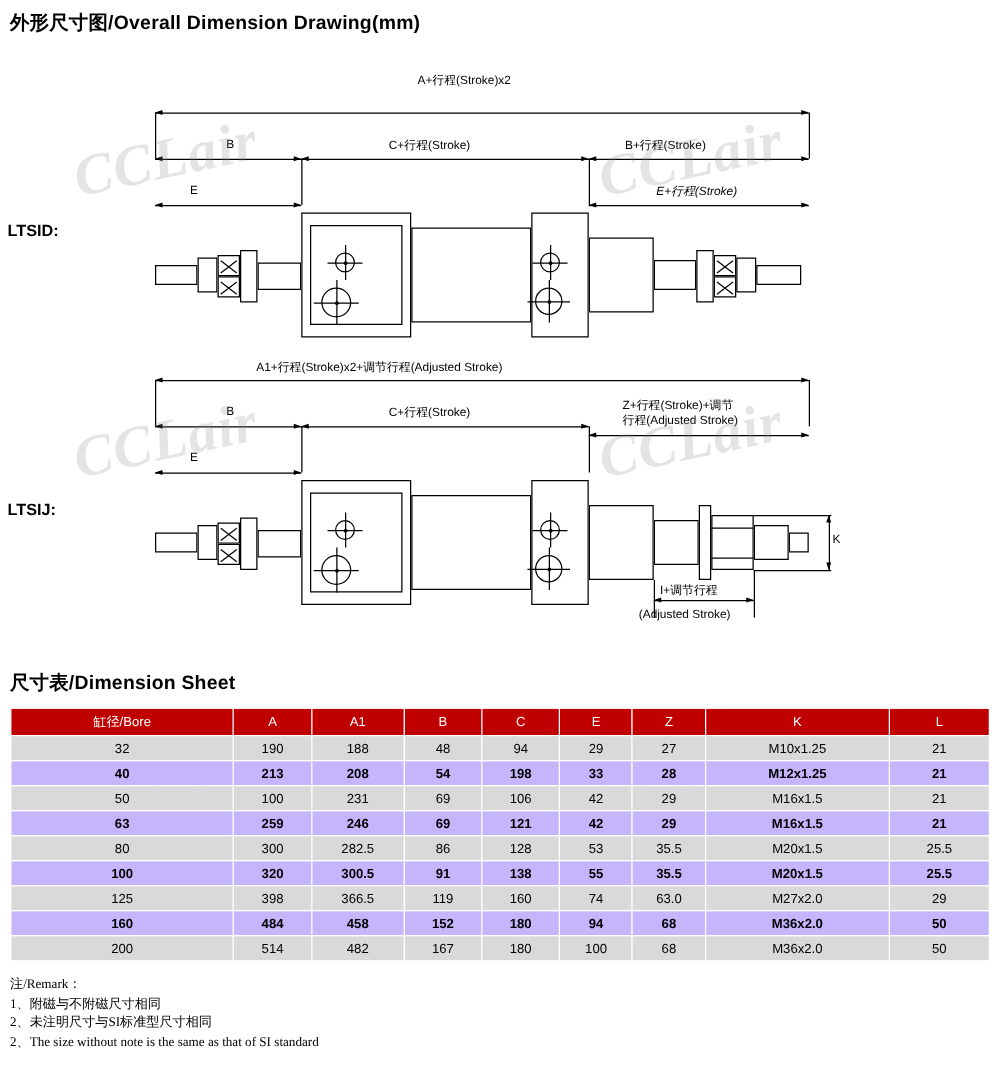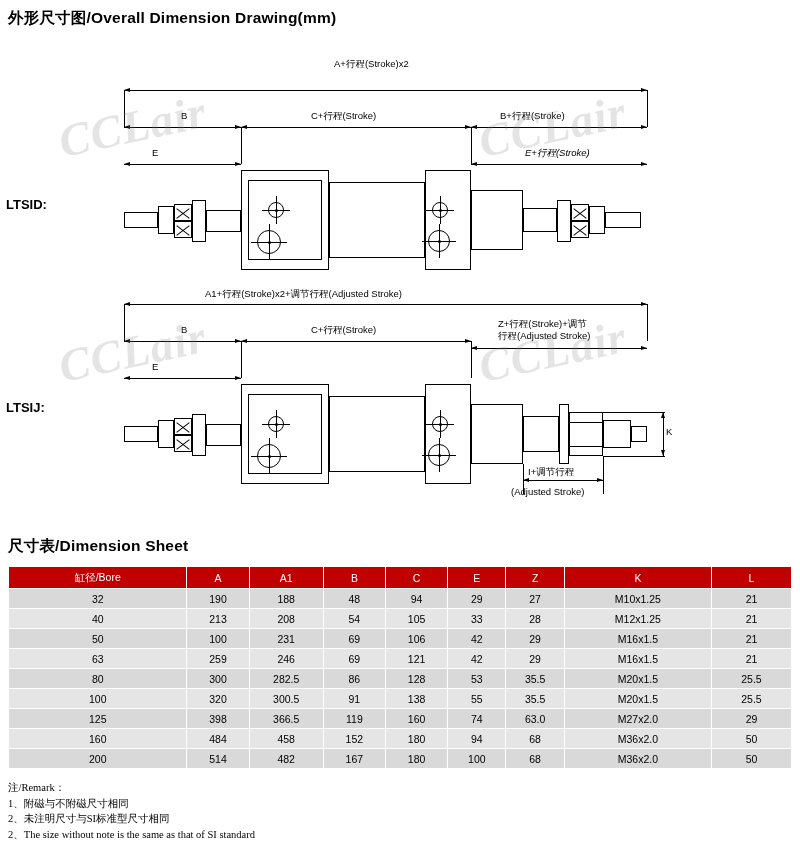--- a/index.html
+++ b/index.html
@@ -45,21 +45,21 @@
     left: 0;
     top: 30px;
     width: 800px;
     height: 500px;
   }
   .draw-label {
     position: absolute;
     font-size: 13px;
     font-weight: bold;
   }
-  #label-ltsid { left: 6px; top: 167px; }
+  #label-ltsid { left: 6px; top: 147px; }
   #label-ltsij { left: 6px; top: 370px; }
 
   .dim-text {
     position: absolute;
     font-size: 9.5px;
     color: #000;
     white-space: nowrap;
   }
 
   
@@ -144,21 +144,21 @@
     padding: 0;
     font-weight: normal;
   }
   .sheet thead th {
     background: #c00000;
     color: #ffffff;
     font-size: 10.5px;
     height: 21px;
   }
   .sheet tbody tr.odd td { background: #d9d9d9; }
-  .sheet tbody tr.even td { background: #e5e5e5; }
+  .sheet tbody tr.even td { background: #c4b5fd; font-weight: bold; }
 
   
   .remarks {
     position: absolute;
     left: 8px;
     top: 780px;
     font-size: 10.5px;
     line-height: 15.5px;
   }
   .remarks div { white-space: nowrap; font-family: Liberation Serif, serif; }
@@ -370,21 +370,21 @@
         <td>29</td>
         <td>27</td>
         <td>M10x1.25</td>
         <td>21</td>
       </tr>
       <tr class="even">
         <td>40</td>
         <td>213</td>
         <td>208</td>
         <td>54</td>
-        <td>105</td>
+        <td>198</td>
         <td>33</td>
         <td>28</td>
         <td>M12x1.25</td>
         <td>21</td>
       </tr>
       <tr class="odd">
         <td>50</td>
         <td>100</td>
         <td>231</td>
         <td>69</td>

